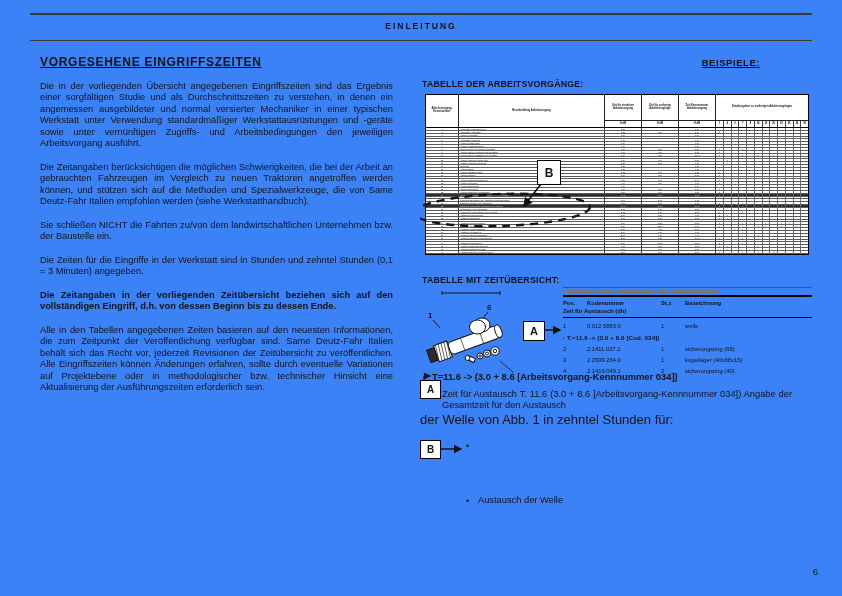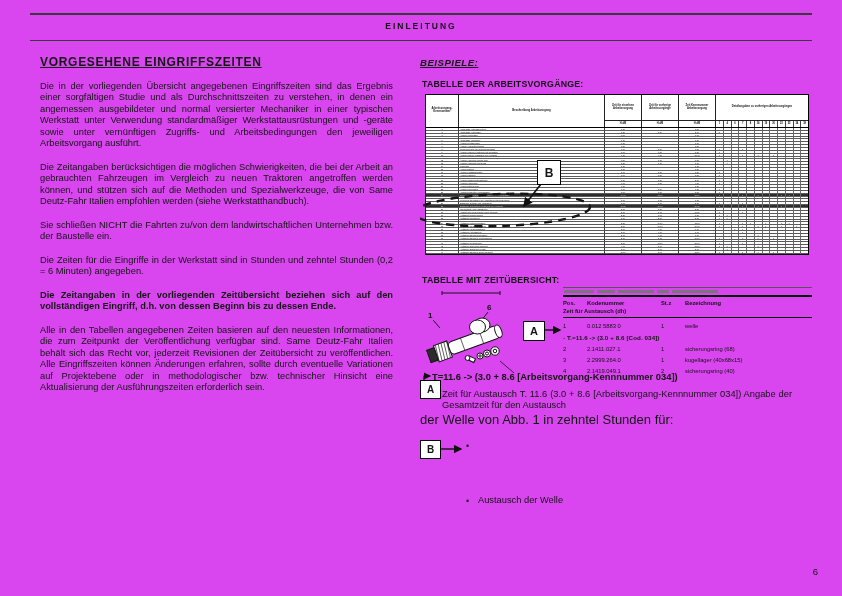--- a/index.html
+++ b/index.html
@@ -1,36 +1,36 @@
 <!DOCTYPE html>
 <html><head>
 <meta charset="utf-8">
 <style>
   html,body { margin:0; padding:0; background:#e8e8e8; }
-  .page { position:relative; width:842px; height:596px; background:#d946ef; overflow:hidden;
+  .page { position:relative; width:842px; height:596px; background:#3b82f6; overflow:hidden;
           font-family:"Liberation Sans", sans-serif; color:#141414; }
   .rule { position:absolute; left:30px; width:782px; background:#3a3a3a; }
   .rule.thick { top:13px; height:2px; }
   .rule.thin  { top:40px; height:1px; }
   .doc-title { position:absolute; top:21px; left:0; width:842px; text-align:center;
                font-size:8.5px; font-weight:bold; letter-spacing:2px; }
 
   
   .col-left { position:absolute; left:40px; top:57px; width:353px; font-size:9.3px;
               line-height:11.5px; text-align:justify; }
   .h-center { font-weight:bold; text-decoration:underline;
               font-size:12px; letter-spacing:0.7px; margin:0 0 7px 0; }
   .col-left p { margin:12px 0 8px 0; }
   .col-left p.bold { font-weight:bold; }
   .col-left .h2 { margin:3px 0 8px 0; }
 
   
   .col-right { position:absolute; left:420px; top:55px; width:392px; height:535px; }
-  .r-head { position:absolute; top:2px; left:0; width:340px; text-align:left;
-            font-weight:bold; text-decoration:underline; font-size:9.6px; letter-spacing:0.5px;font-style:italic; }
+  .r-head { position:absolute; top:2px; left:0; width:340px; text-align:right;
+            font-weight:bold; text-decoration:underline; font-size:9.6px; letter-spacing:0.5px; }
   .tbl-title { position:absolute; left:2px; font-weight:bold; font-size:8.8px; letter-spacing:0.2px; }
   .tbl-title.t1 { top:24px; }
   .tbl-title.t2 { top:220px; }
 
   
   .ops { position:absolute; left:5px; top:39px; width:384px; height:161px;
          border:1px solid #000; background:#fff; overflow:hidden; box-sizing:border-box; }
   .ops * { box-sizing:border-box; }
   .ops-head { display:flex; height:33px; border-bottom:1px solid #000; font-weight:bold; }
   .ops-head .hc { border-right:1px solid #222; font-size:2.7px; line-height:1.1;
@@ -99,21 +99,21 @@
 
   <div class="rule thick"></div>
   <div class="doc-title">EINLEITUNG</div>
   <div class="rule thin"></div>
 
   <div class="col-left">
     <div class="h-center">VORGESEHENE EINGRIFFSZEITEN</div>
     <p>Die in der vorliegenden Übersicht angegebenen Eingriffszeiten sind das Ergebnis einer sorgfältigen Studie und als Durchschnittszeiten zu verstehen, in denen ein angemessen ausgebildeter und normal versierter Mechaniker in einer typischen Werkstatt unter Verwendung standardmäßiger Werkstattausrüstungen und -geräte sowie unter vernünftigen Zugriffs- und Arbeitsbedingungen den jeweiligen Arbeitsvorgang ausführt.</p>
     <p>Die Zeitangaben berücksichtigen die möglichen Schwierigkeiten, die bei der Arbeit an gebrauchten Fahrzeugen im Vergleich zu neuen Traktoren angetroffen werden können, und stützen sich auf die Methoden und Spezialwerkzeuge, die von Same Deutz-Fahr Italien empfohlen werden (siehe Werkstatthandbuch).</p>
     <p>Sie schließen NICHT die Fahrten zu/von dem landwirtschaftlichen Unternehmen bzw. der Baustelle ein.</p>
-    <p>Die Zeiten für die Eingriffe in der Werkstatt sind in Stunden und zehntel Stunden (0,2 = 6 Minuten) angegeben.</p>
+    <p>Die Zeiten für die Eingriffe in der Werkstatt sind in Stunden und zehntel Stunden (0,1 = 3 Minuten) angegeben.</p>
     <p class="bold">Die Zeitangaben in der vorliegenden Zeitübersicht beziehen sich auf den vollständigen Eingriff, d.h. von dessen Beginn bis zu dessen Ende.</p>
     <p>Alle in den Tabellen angegebenen Zeiten basieren auf den neuesten Informationen, die zum Zeitpunkt der Veröffentlichung verfügbar sind. Same Deutz-Fahr Italien behält sich das Recht vor, jederzeit Revisionen der Zeitübersicht zu veröffentlichen. Alle Eingriffszeiten können Änderungen erfahren, sollte durch eventuelle Variationen auf Projektebene oder in methodologischer bzw. technischer Hinsicht eine Aktualisierung der Ausführungszeiten erforderlich sein.</p>
   </div>
 
   <div class="col-right">
     <div class="r-head">BEISPIELE:</div>
     <div class="tbl-title t1">TABELLE DER ARBEITSVORGÄNGE:</div>
 
     <div class="ops">
         <div class="ops-head">

